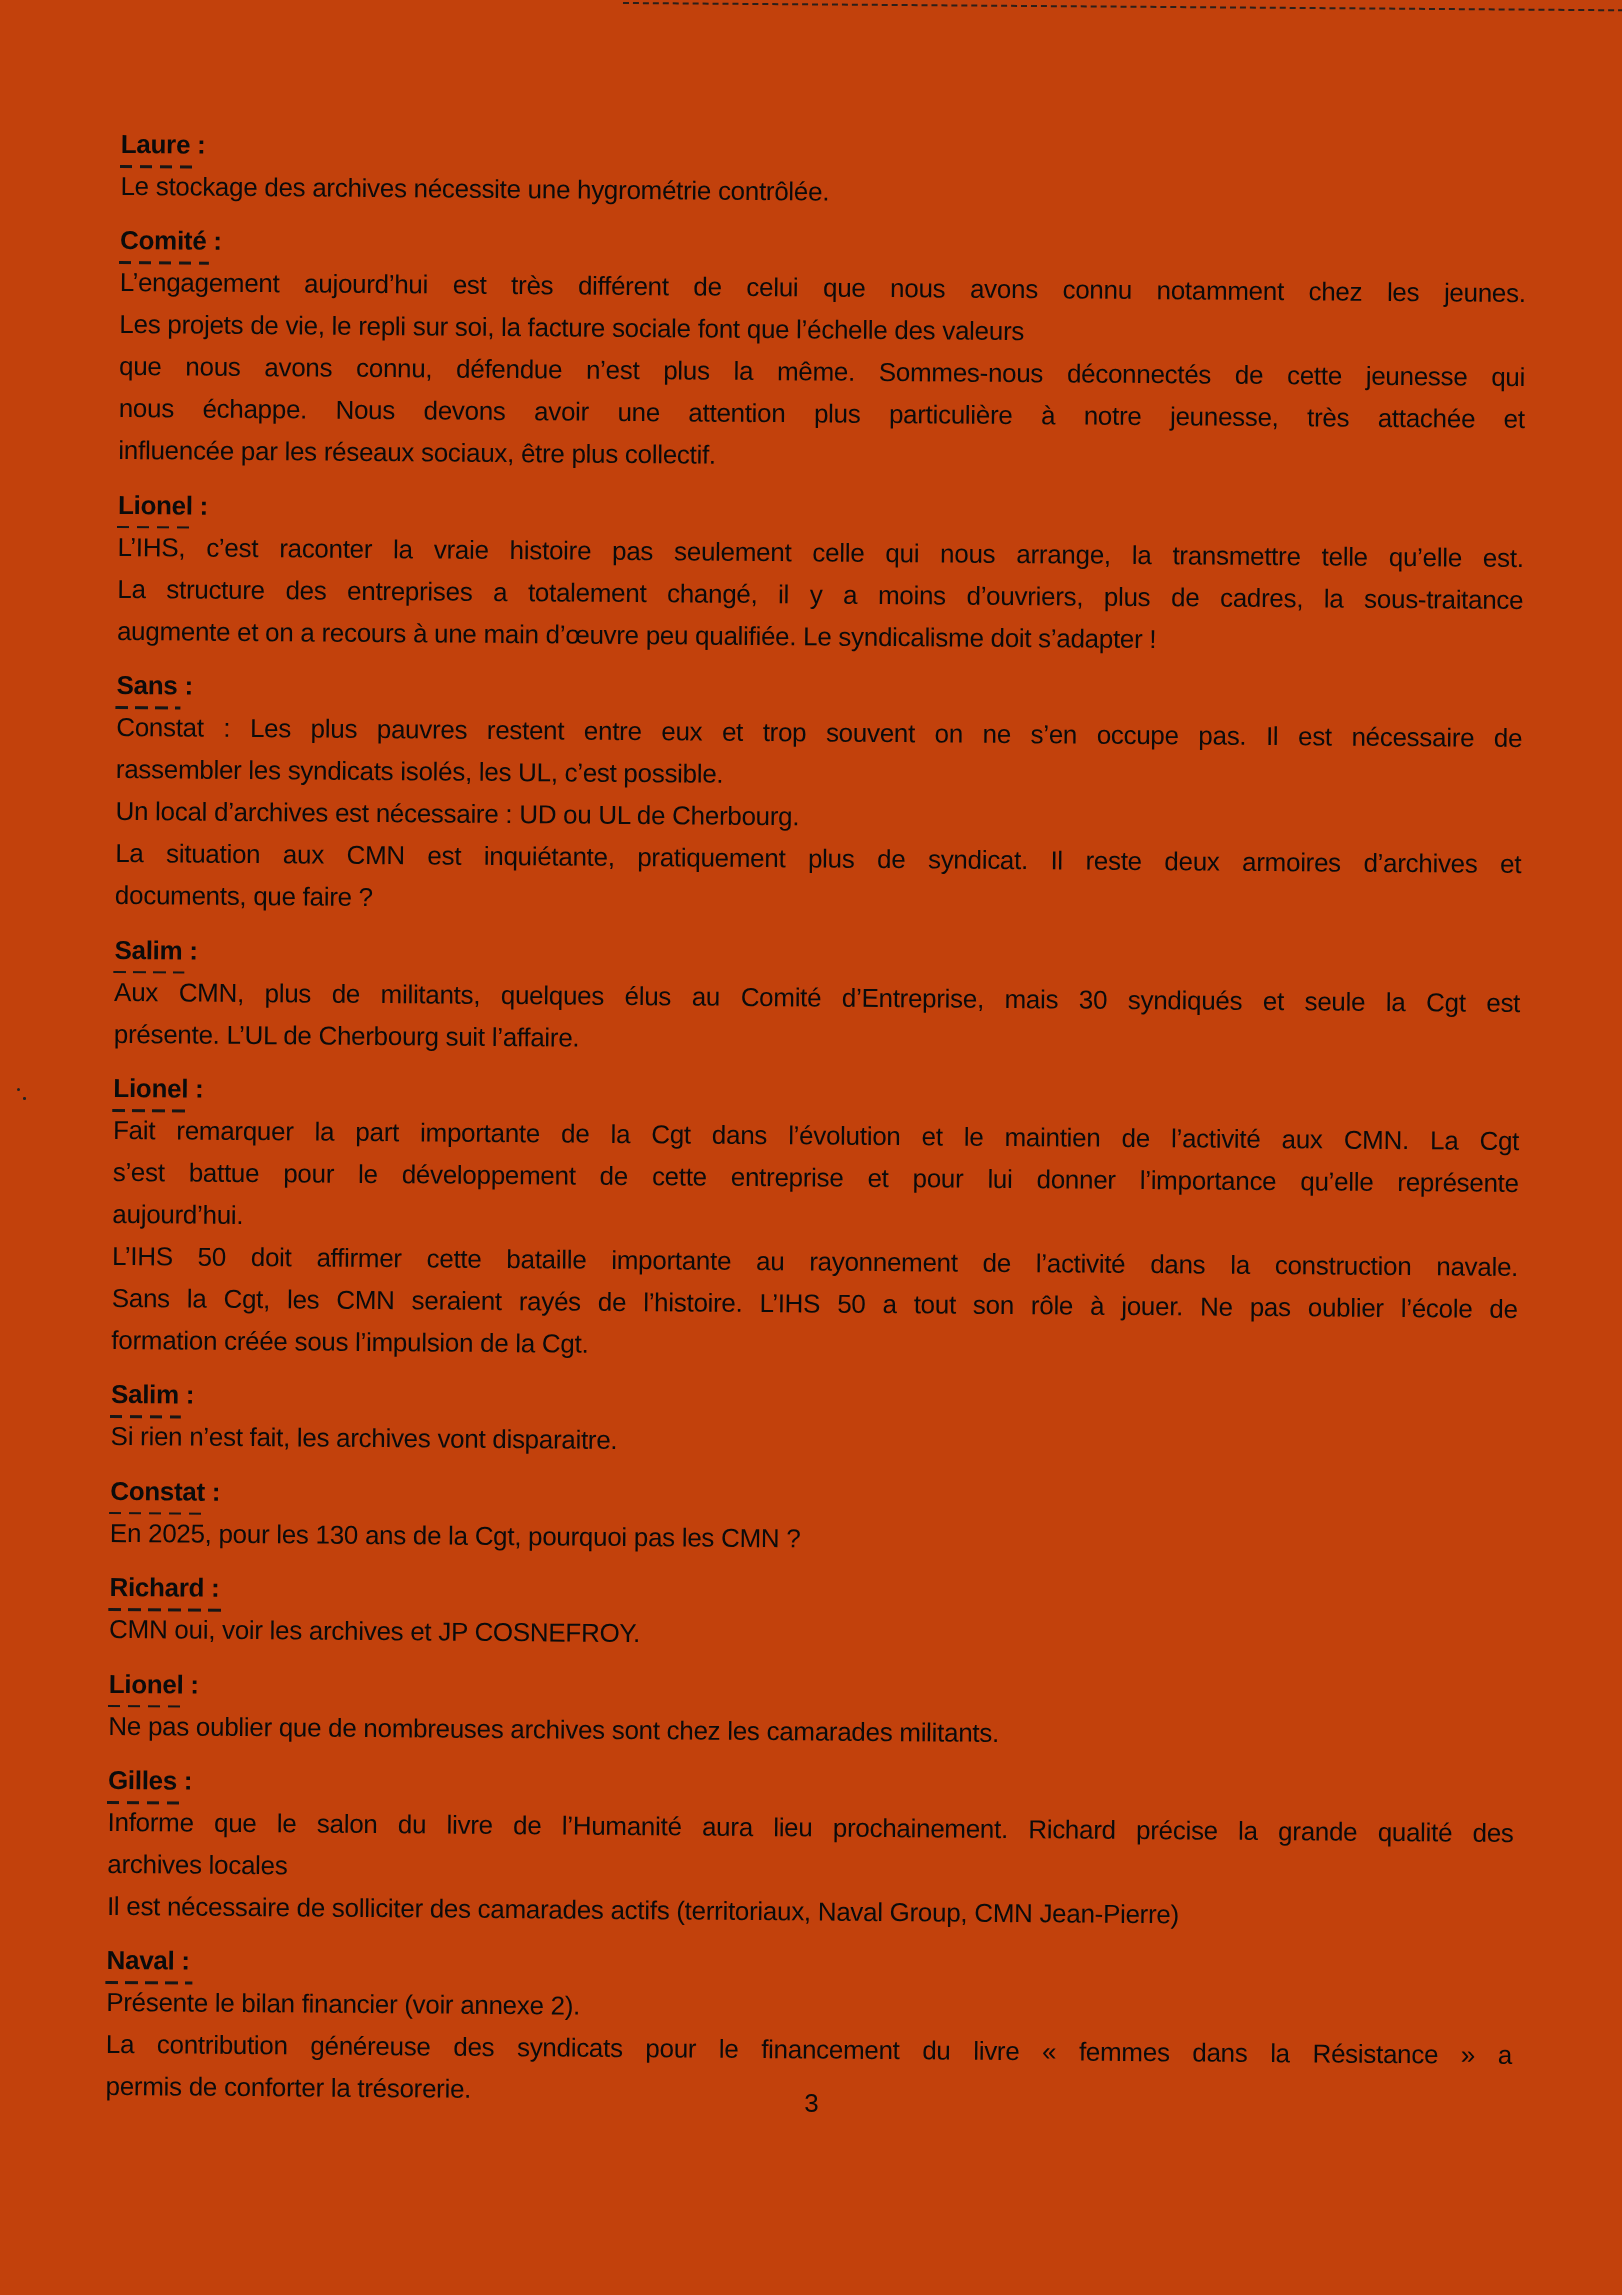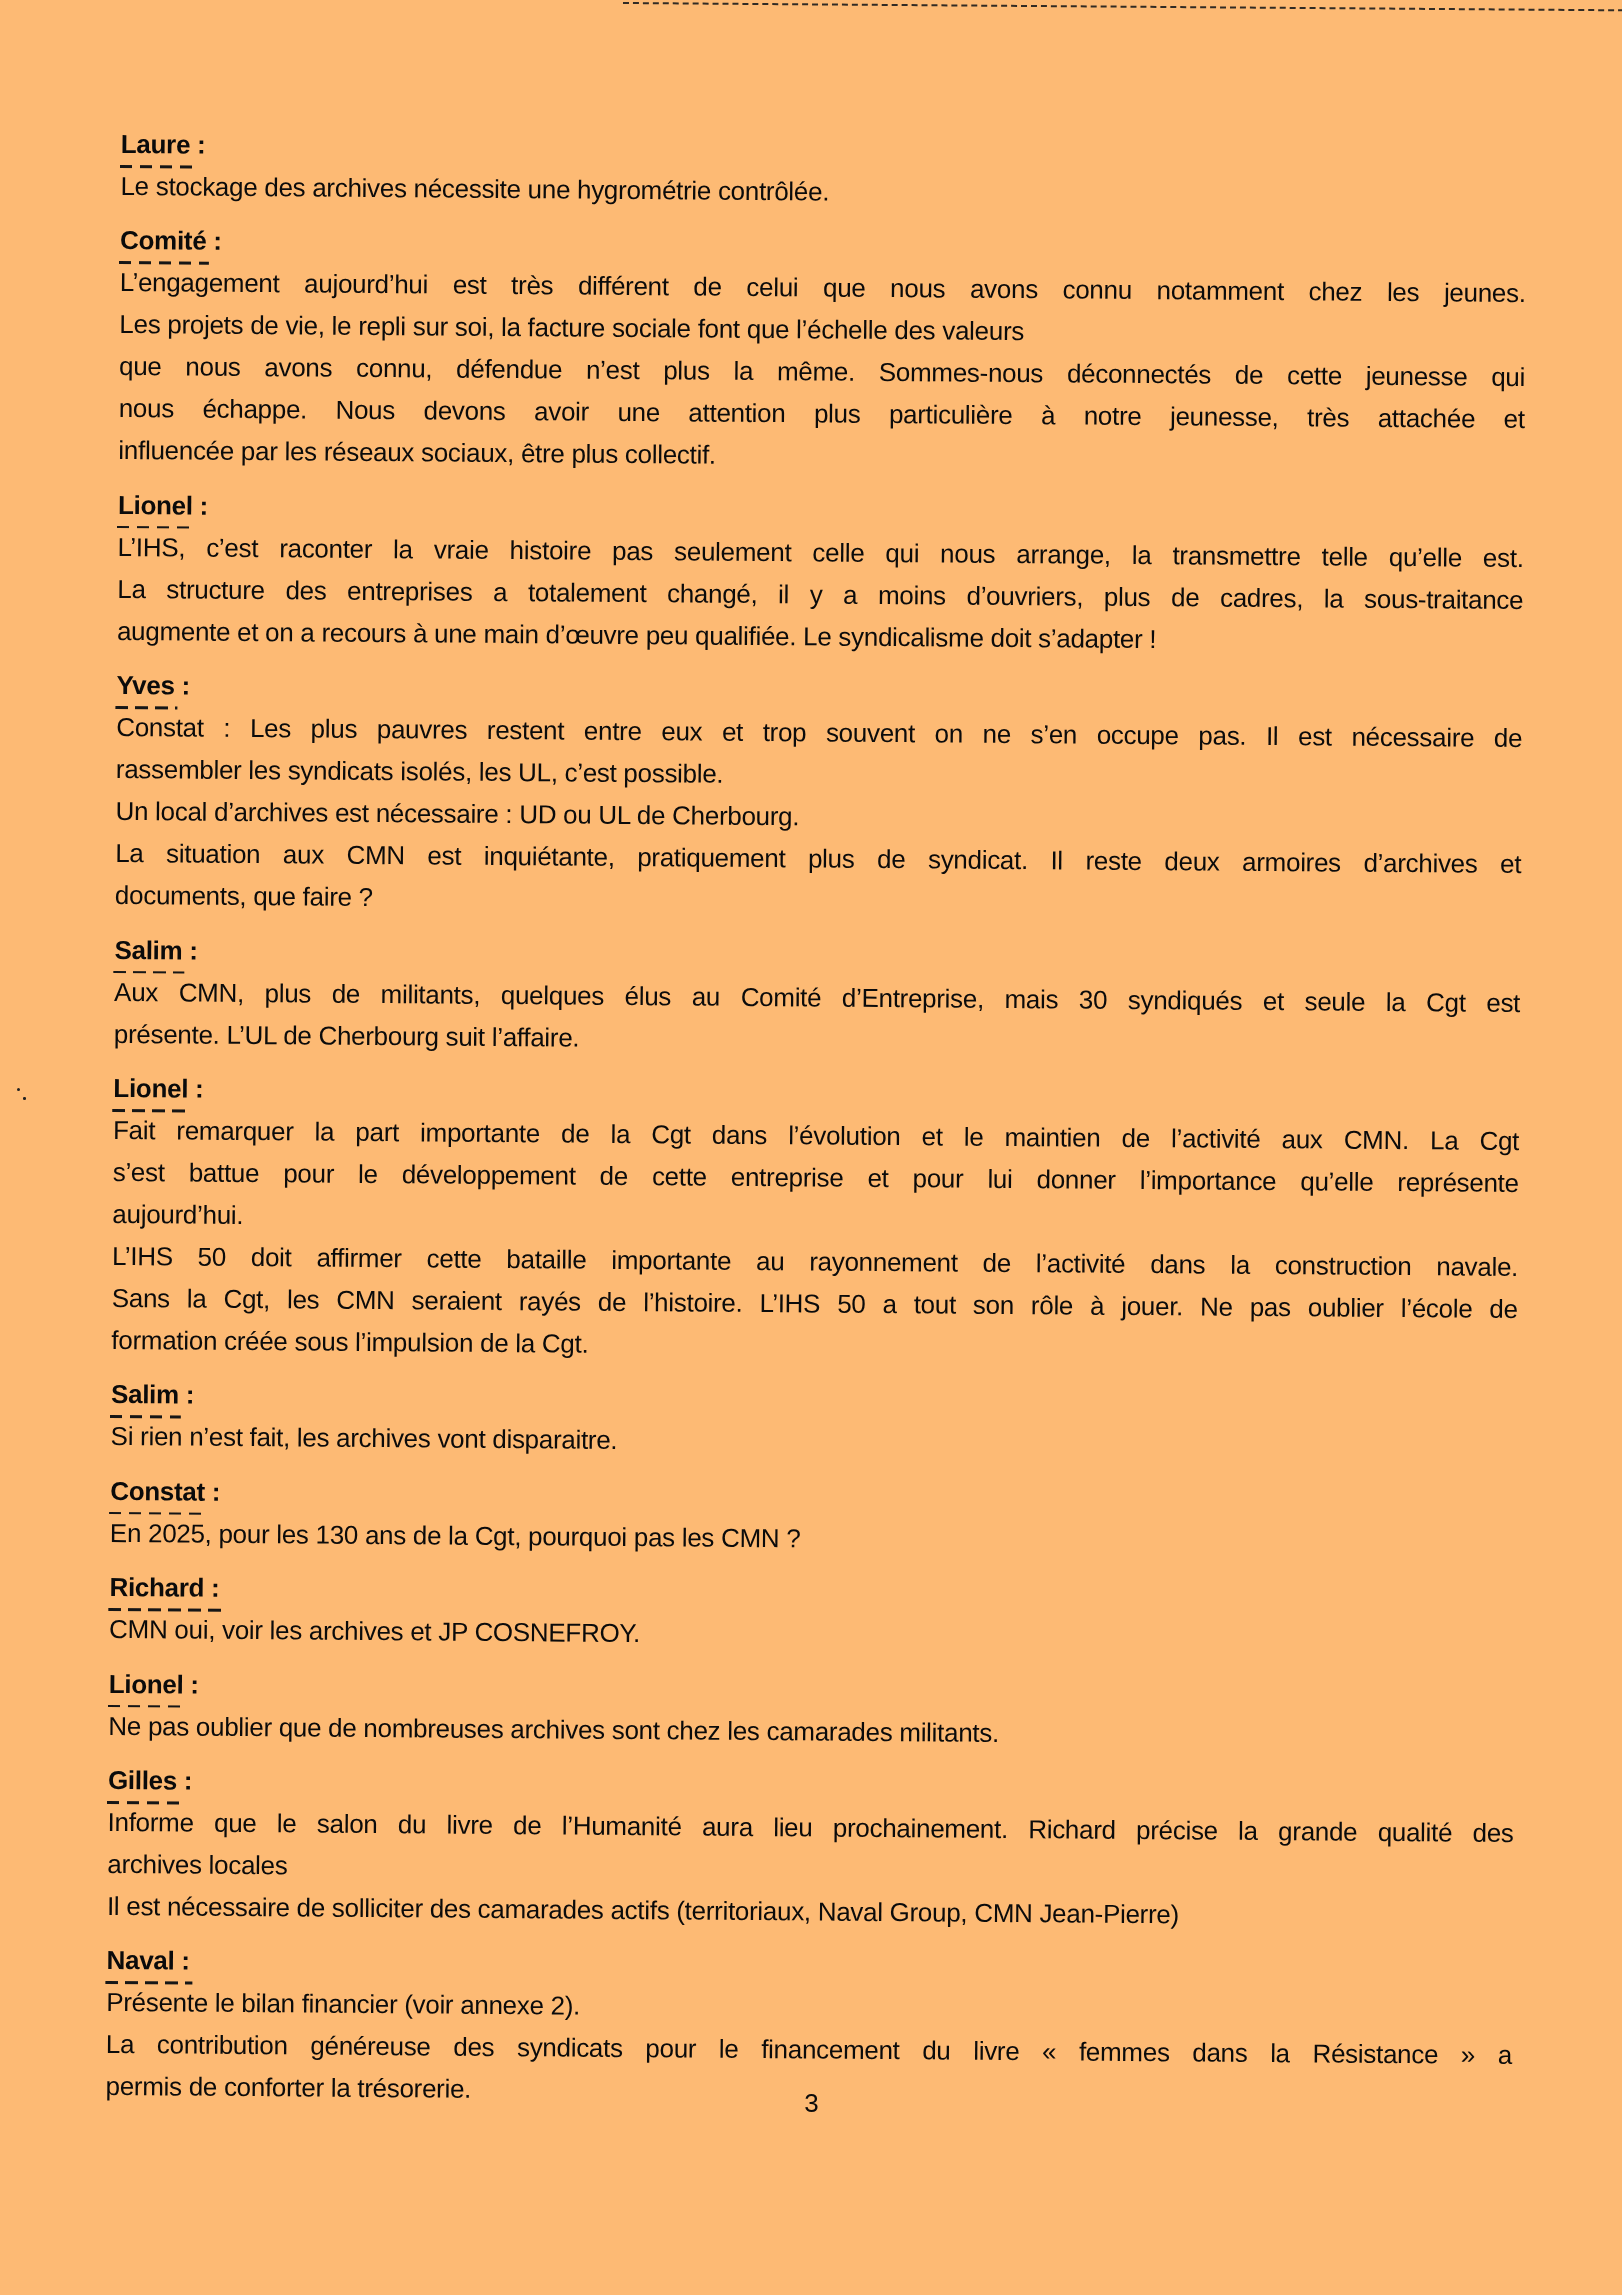--- a/index.html
+++ b/index.html
@@ -5,21 +5,21 @@
 <style>
   html, body {
     margin: 0;
     padding: 0;
     background: #ffffff;
   }
   .sheet {
     position: relative;
     width: 1623px;
     height: 2295px;
-    background: #fdba74;
+    background: #c2410c;
     overflow: hidden;
     font-family: "Liberation Sans", sans-serif;
     color: #0b0b0b;
   }
   
   .scan-top-line {
     position: absolute;
     left: 623px;
     top: 2px;
     width: 1021px;
@@ -114,21 +114,21 @@
         <div class="line j">nous échappe. Nous devons avoir une attention plus particulière à notre jeunesse, très attachée et</div>
         <div class="line">influencée par les réseaux sociaux, être plus collectif.</div>
       </section>
       <section class="block">
         <div class="heading"><span class="uname">Lionel</span><span> :</span></div>
         <div class="line j">L’IHS, c’est raconter la vraie histoire pas seulement celle qui nous arrange, la transmettre telle qu’elle est.</div>
         <div class="line j">La structure des entreprises a totalement changé, il y a moins d’ouvriers, plus de cadres, la sous-traitance</div>
         <div class="line">augmente et on a recours à une main d’œuvre peu qualifiée. Le syndicalisme doit s’adapter !</div>
       </section>
       <section class="block">
-        <div class="heading"><span class="uname">Yves</span><span> :</span></div>
+        <div class="heading"><span class="uname">Sans</span><span> :</span></div>
         <div class="line j">Constat : Les plus pauvres restent entre eux et trop souvent on ne s’en occupe pas. Il est nécessaire de</div>
         <div class="line">rassembler les syndicats isolés, les UL, c’est possible.</div>
         <div class="line">Un local d’archives est nécessaire : UD ou UL de Cherbourg.</div>
         <div class="line j">La situation aux CMN est inquiétante, pratiquement plus de syndicat. Il reste deux armoires d’archives et</div>
         <div class="line">documents, que faire ?</div>
       </section>
       <section class="block">
         <div class="heading"><span class="uname">Salim</span><span> :</span></div>
         <div class="line j">Aux CMN, plus de militants, quelques élus au Comité d’Entreprise, mais 30 syndiqués et seule la Cgt est</div>
         <div class="line">présente. L’UL de Cherbourg suit l’affaire.</div>

